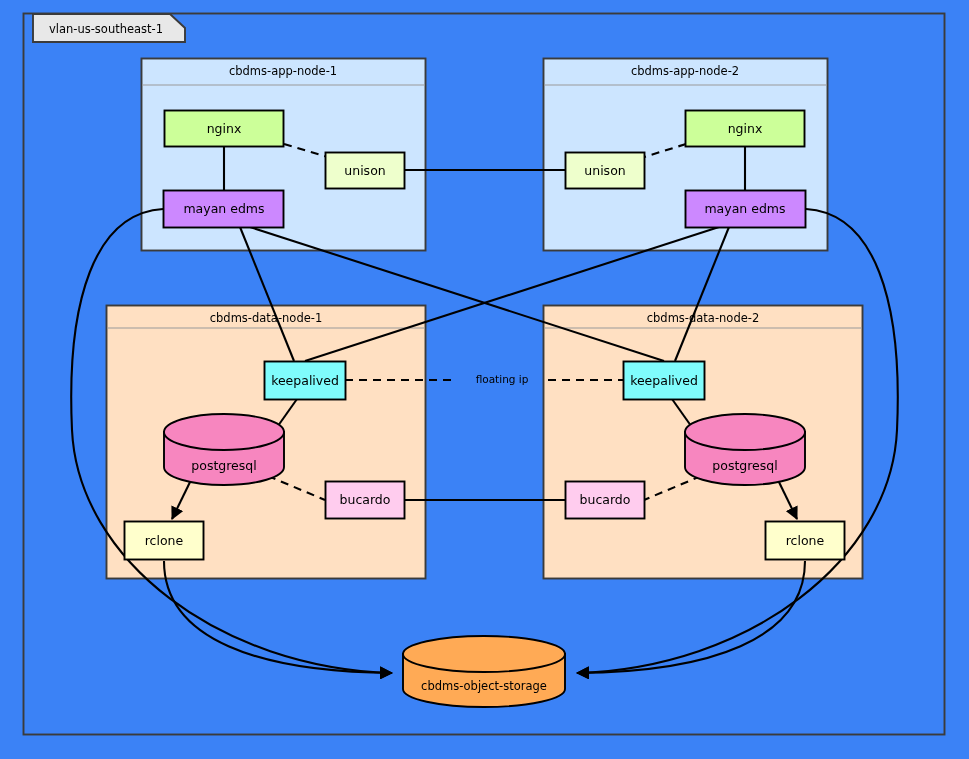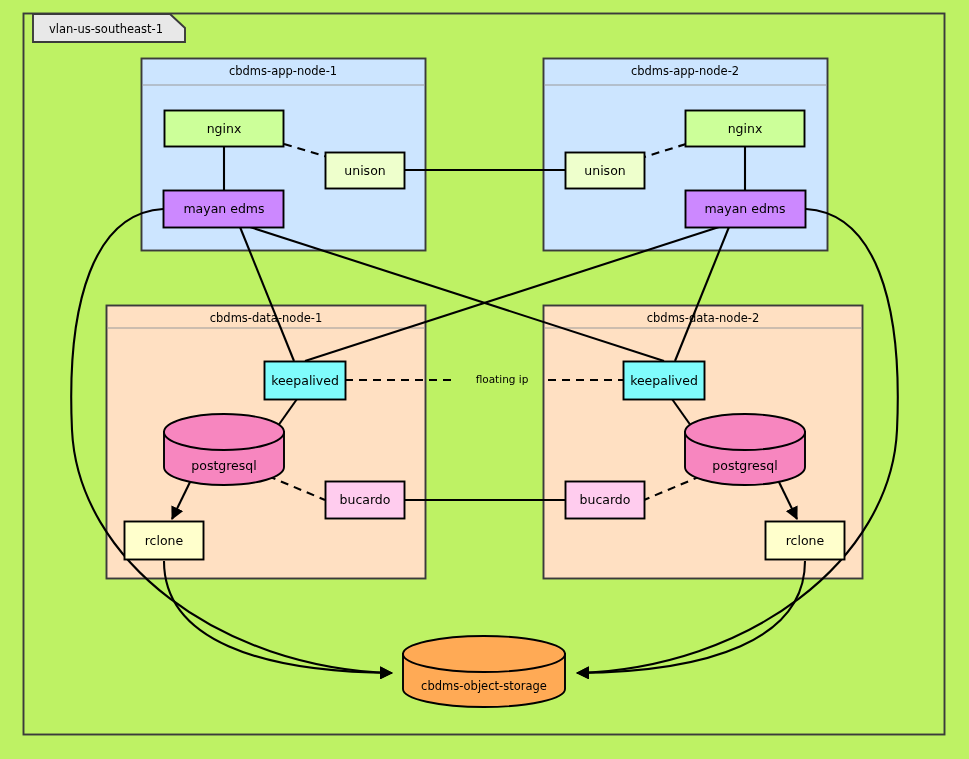--- a/index.html
+++ b/index.html
@@ -1,18 +1,18 @@
 <!DOCTYPE html>
 <html><head>
 <meta charset="utf-8">
 <style>
   html,body{margin:0;padding:0;background:#ffffff;}
   body{width:969px;height:759px;overflow:hidden;
        font-family:"DejaVu Sans","Liberation Sans",sans-serif;}
-  #stage{position:relative;width:969px;height:759px;background:#bef264;}
+  #stage{position:relative;width:969px;height:759px;background:#3b82f6;}
   svg{position:absolute;top:0;left:0;width:969px;height:759px;}
   .lbl{font-family:"DejaVu Sans","Liberation Sans",sans-serif;
        fill:#000000;text-anchor:middle;dominant-baseline:middle;}
   .node-title{font-size:11.5px;}
   .comp-label{font-size:12.5px;}
   .zone-label{font-size:11.5px;}
   .edge-label{font-size:10.5px;}
   .store-label{font-size:11.5px;}
   .edge{fill:none;stroke:#000000;stroke-width:2.1;stroke-linecap:butt;}
   .edge-dash{fill:none;stroke:#000000;stroke-width:2.1;stroke-dasharray:8 6;}

